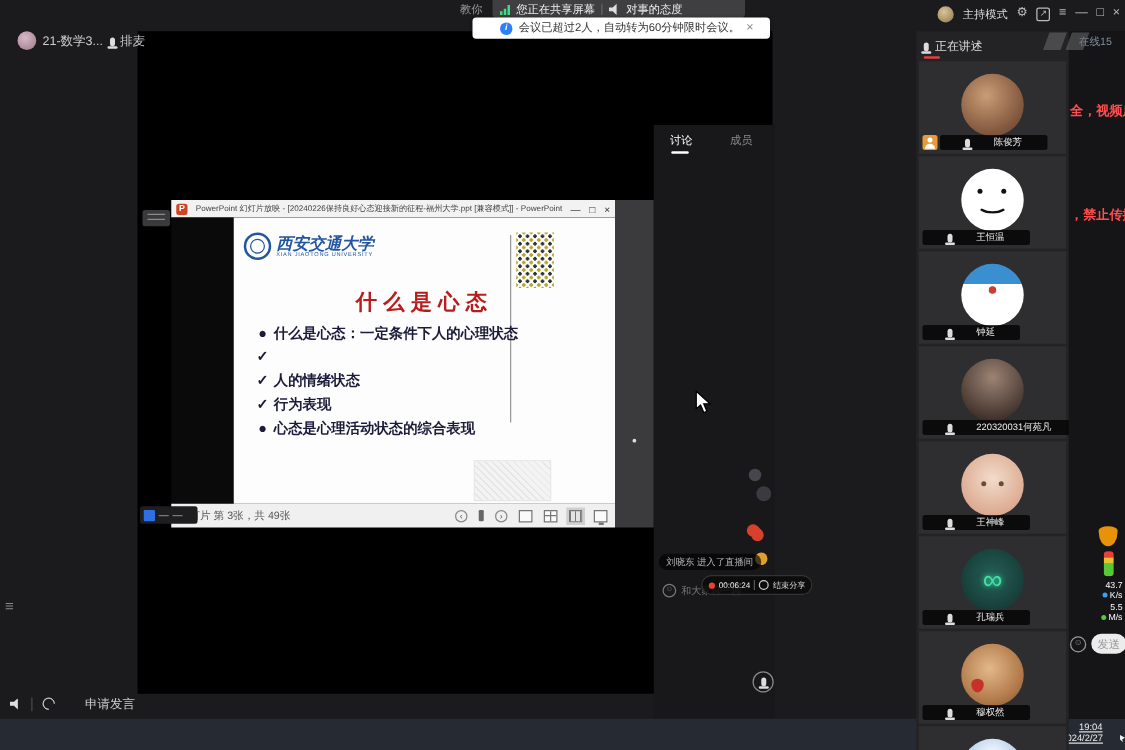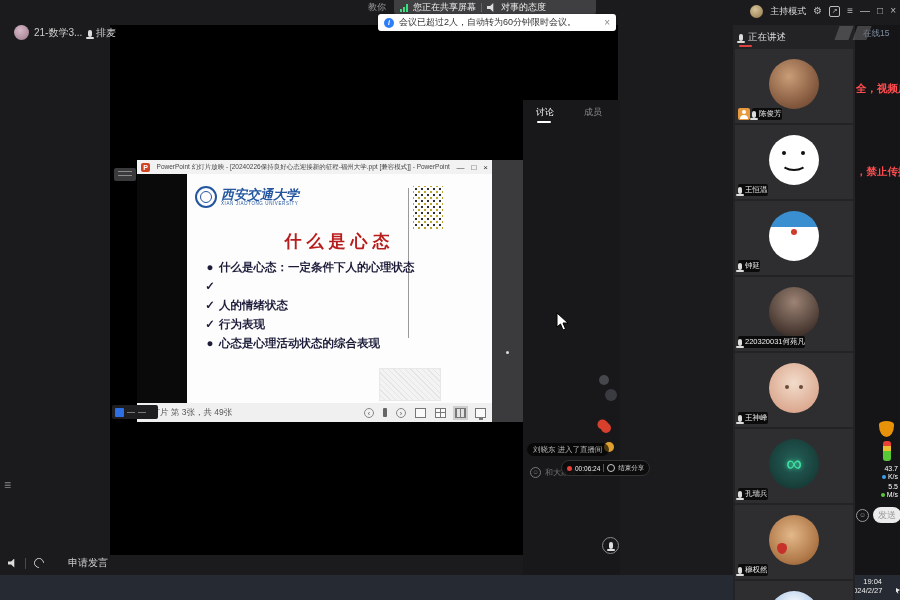--- a/index.html
+++ b/index.html
@@ -24,21 +24,21 @@
   #title-fragment{left:368px;top:1px;font-size:9px;color:#9a9a9a;z-index:9;}
   #share-bar{left:394px;top:0;width:202px;height:15px;background:#3f3f41;border-radius:0 0 4px 4px;z-index:10;
              display:flex;align-items:center;font-size:9px;color:#eee;padding:0 6px;box-sizing:border-box;gap:5px;}
   .sig{display:inline-flex;align-items:flex-end;gap:1px;height:8px;}
   .sig i{display:block;width:2px;background:var(--accent-green,#3ddc84);}
   .sig i:nth-child(1){height:3px;} .sig i:nth-child(2){height:5px;} .sig i:nth-child(3){height:8px;}
   .vdiv{width:1px;height:9px;background:#666;}
   .spk{width:9px;height:9px;background:#ddd;clip-path:polygon(0 33%,35% 33%,70% 0,70% 100%,35% 67%,0 67%);display:inline-block;}
 
   #notice{left:378px;top:14px;width:238px;height:17px;background:#fff;border-radius:3px;z-index:11;
-          display:flex;align-items:center;padding:0 6px;box-sizing:border-box;gap:5px;
+          display:flex;align-items:center;padding:0 22px;box-sizing:border-box;gap:5px;
           box-shadow:0 1px 3px rgba(0,0,0,.5);}
   #notice .info{width:10px;height:10px;border-radius:50%;background:var(--info-blue,#2d7ff9);color:#fff;
           font-size:7px;display:flex;align-items:center;justify-content:center;font-style:italic;font-weight:bold;flex:0 0 10px;}
   #notice .txt{font-size:9px;color:#333;white-space:nowrap;flex:1;}
   #notice .x{font-size:10px;color:#888;cursor:pointer;}
 
   
   #host-bar{right:4px;top:2px;height:18px;gap:7px;z-index:12;}
   #host-avatar{width:13px;height:13px;border-radius:50%;background:radial-gradient(circle at 40% 35%,#d8c49a,#8f7448);}
   #host-mode{font-size:9px;color:#ddd;}
@@ -132,21 +132,21 @@
   #cursor{left:556px;top:312px;z-index:30;}
 
   
   #plist{left:733px;top:25px;width:122px;height:575px;background:#232326;z-index:8;overflow:hidden;}
   #plist-head{display:flex;align-items:center;gap:5px;padding:6px 6px 0 6px;font-size:9.5px;color:#ddd;position:relative;}
   #plist-redline{position:absolute;left:6px;top:20px;width:13px;height:2px;background:#e04040;border-radius:1px;}
   #tiles{position:absolute;left:2px;top:24px;width:118px;display:flex;flex-direction:column;gap:2px;}
   .tile{position:relative;height:74px;background:#2e2e31;flex:0 0 74px;}
   .pav{position:absolute;left:50%;top:10px;transform:translateX(-50%);width:50px;height:50px;border-radius:50%;overflow:hidden;}
   .namepill{position:absolute;left:3px;bottom:3px;height:12px;background:rgba(0,0,0,.75);border-radius:2px;
-            display:flex;align-items:center;gap:3px;padding:0 0;font-size:7.5px;color:#eee;white-space:nowrap;}
+            display:flex;align-items:center;gap:19px;padding:0 20px;font-size:7.5px;color:#eee;white-space:nowrap;}
   .hostbadge{position:absolute;left:3px;bottom:3px;width:12px;height:12px;background:#e89b3c;border-radius:2px;}
   .hostbadge::before{content:"";position:absolute;left:4px;top:2px;width:4px;height:4px;border-radius:50%;background:#fff;}
   .hostbadge::after{content:"";position:absolute;left:2px;top:7px;width:8px;height:4px;border-radius:4px 4px 0 0;background:#fff;}
   .tile1 .namepill{left:17px;}
 
   .av-photo1{background:radial-gradient(circle at 40% 35%,#c99d77,#8a5f43 60%,#5e3c28);}
   .av-smiley{background:#fff;}
   .av-smiley .eye{position:absolute;top:16px;width:4px;height:4px;border-radius:50%;background:#111;}
   .av-smiley .e1{left:13px;} .av-smiley .e2{left:32px;}
   .av-smiley .mouth{position:absolute;left:12px;top:20px;width:26px;height:16px;border:2px solid #111;border-top:none;
@@ -217,21 +217,21 @@
   .wps{color:#e2392f;font-weight:bold;font-size:13px;font-family:"Liberation Serif",serif;}
   .mapp{width:15px;height:15px;background:#2f6fe4;border-radius:3px;color:#fff;font-size:9px;font-weight:bold;
         display:flex;align-items:center;justify-content:center;}
   #app-active{background:var(--taskbar-active-orange,#c87941);}
   .person-ico{width:14px;height:14px;position:relative;}
   .person-ico::before{content:"";position:absolute;left:4px;top:0;width:6px;height:6px;border-radius:50%;background:#fff;}
   .person-ico::after{content:"";position:absolute;left:1px;top:7px;width:12px;height:7px;border-radius:6px 6px 0 0;background:#d84a3a;}
   .shield-ico{width:13px;height:15px;background:#2f6fe4;border-radius:50% 50% 50% 50%/15% 15% 60% 60%;
               color:#fff;font-size:8px;display:flex;align-items:center;justify-content:center;}
   .darkapp{width:14px;height:14px;background:#3a3f46;border:1px solid #9aa0a8;box-sizing:border-box;}
-  #tray{left:849px;top:577px;width:50px;z-index:6;display:flex;gap:18px;}
+  #tray{left:849px;top:577px;width:50px;z-index:6;display:flex;gap:18px;text-decoration:underline;}
   #tray .time{font-size:7.5px;line-height:9px;color:#eee;text-align:right;width:33px;}
   #kbd-icon{width:13px;height:12px;border:1px solid #ddd;border-radius:2px;position:relative;margin-top:2px;}
   #kbd-icon::before{content:"";position:absolute;left:2px;top:2px;width:7px;height:2px;background:#ddd;}
   #kbd-icon::after{content:"";position:absolute;right:1px;bottom:-2px;width:4px;height:6px;background:#eee;clip-path:polygon(0 0,100% 35%,45% 55%,60% 100%,35% 80%,0 60%);}
 </style>
 </head>
 <body>
 
 <div id="screen">
 

